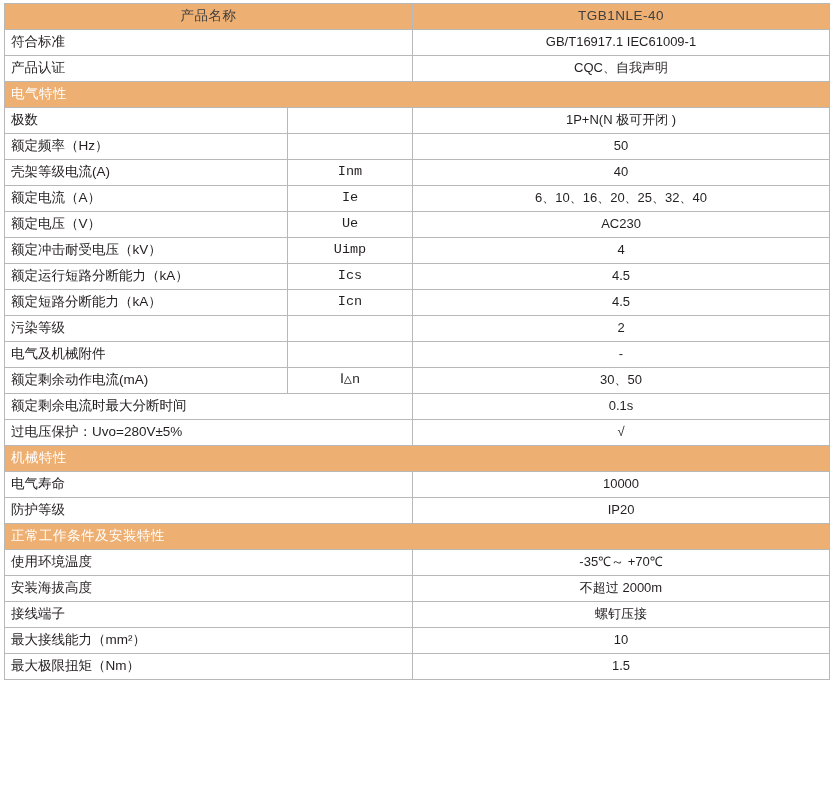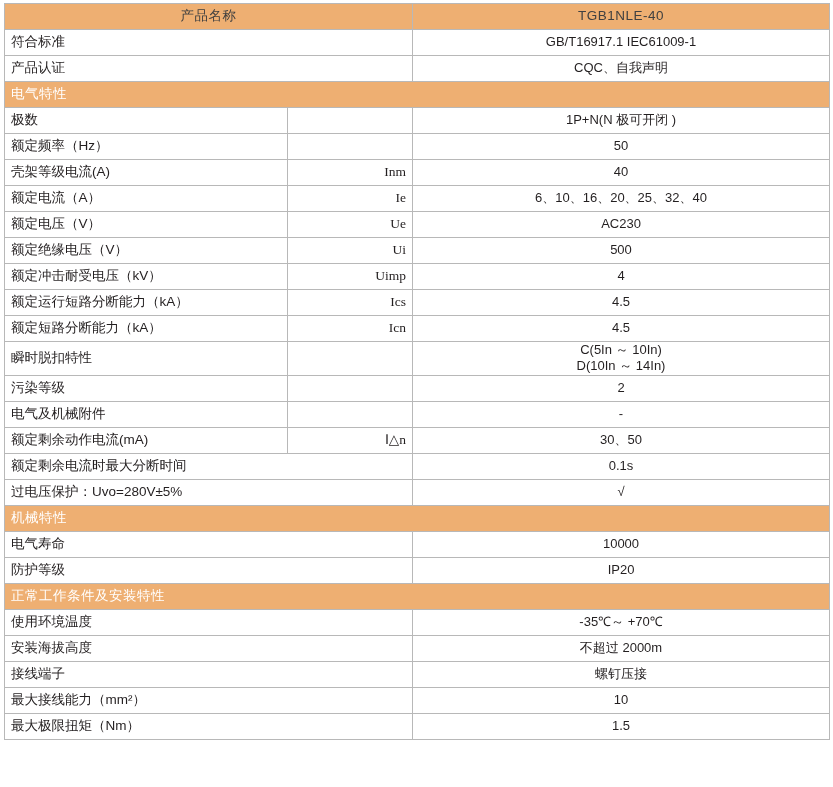--- a/index.html
+++ b/index.html
@@ -52,22 +52,22 @@
     padding-left: 8px;
     font-size: 13.5px;
     letter-spacing: 0.5px;
   }
   td.cell-name {
     text-align: left;
     padding-left: 8px;
     border-radius: 13px;
   }
   td.cell-sym {
-    text-align: right;
-    font-family: Liberation Serif, serif;
+    text-align: center;
+    font-family: Liberation Mono, monospace;
     font-size: 13.5px;
   }
   td.cell-val {
     text-align: center;
     font-size: 13px;
   }
   td.cell-name-span {
     text-align: left;
     padding-left: 8px;
   }
@@ -121,46 +121,33 @@
         <td class="cell-name">额定电流（A）</td>
         <td class="cell-sym">Ie</td>
         <td class="cell-val">6、10、16、20、25、32、40</td>
       </tr>
       <tr>
         <td class="cell-name">额定电压（V）</td>
         <td class="cell-sym">Ue</td>
         <td class="cell-val">AC230</td>
       </tr>
       <tr>
-        <td class="cell-name">额定绝缘电压（V）</td>
-        <td class="cell-sym">Ui</td>
-        <td class="cell-val">500</td>
-      </tr>
-      <tr>
         <td class="cell-name">额定冲击耐受电压（kV）</td>
         <td class="cell-sym">Uimp</td>
         <td class="cell-val">4</td>
       </tr>
       <tr>
         <td class="cell-name">额定运行短路分断能力（kA）</td>
         <td class="cell-sym">Ics</td>
         <td class="cell-val">4.5</td>
       </tr>
       <tr>
         <td class="cell-name">额定短路分断能力（kA）</td>
         <td class="cell-sym">Icn</td>
         <td class="cell-val">4.5</td>
-      </tr>
-      <tr>
-        <td class="cell-name two-line">瞬时脱扣特性</td>
-        <td class="cell-sym two-line"></td>
-        <td class="cell-val two-line">
-          <span class="val-line">C(5In ～ 10In)</span>
-          <span class="val-line">D(10In ～ 14In)</span>
-        </td>
       </tr>
       <tr>
         <td class="cell-name">污染等级</td>
         <td class="cell-sym"></td>
         <td class="cell-val">2</td>
       </tr>
       <tr>
         <td class="cell-name">电气及机械附件</td>
         <td class="cell-sym"></td>
         <td class="cell-val">-</td>

